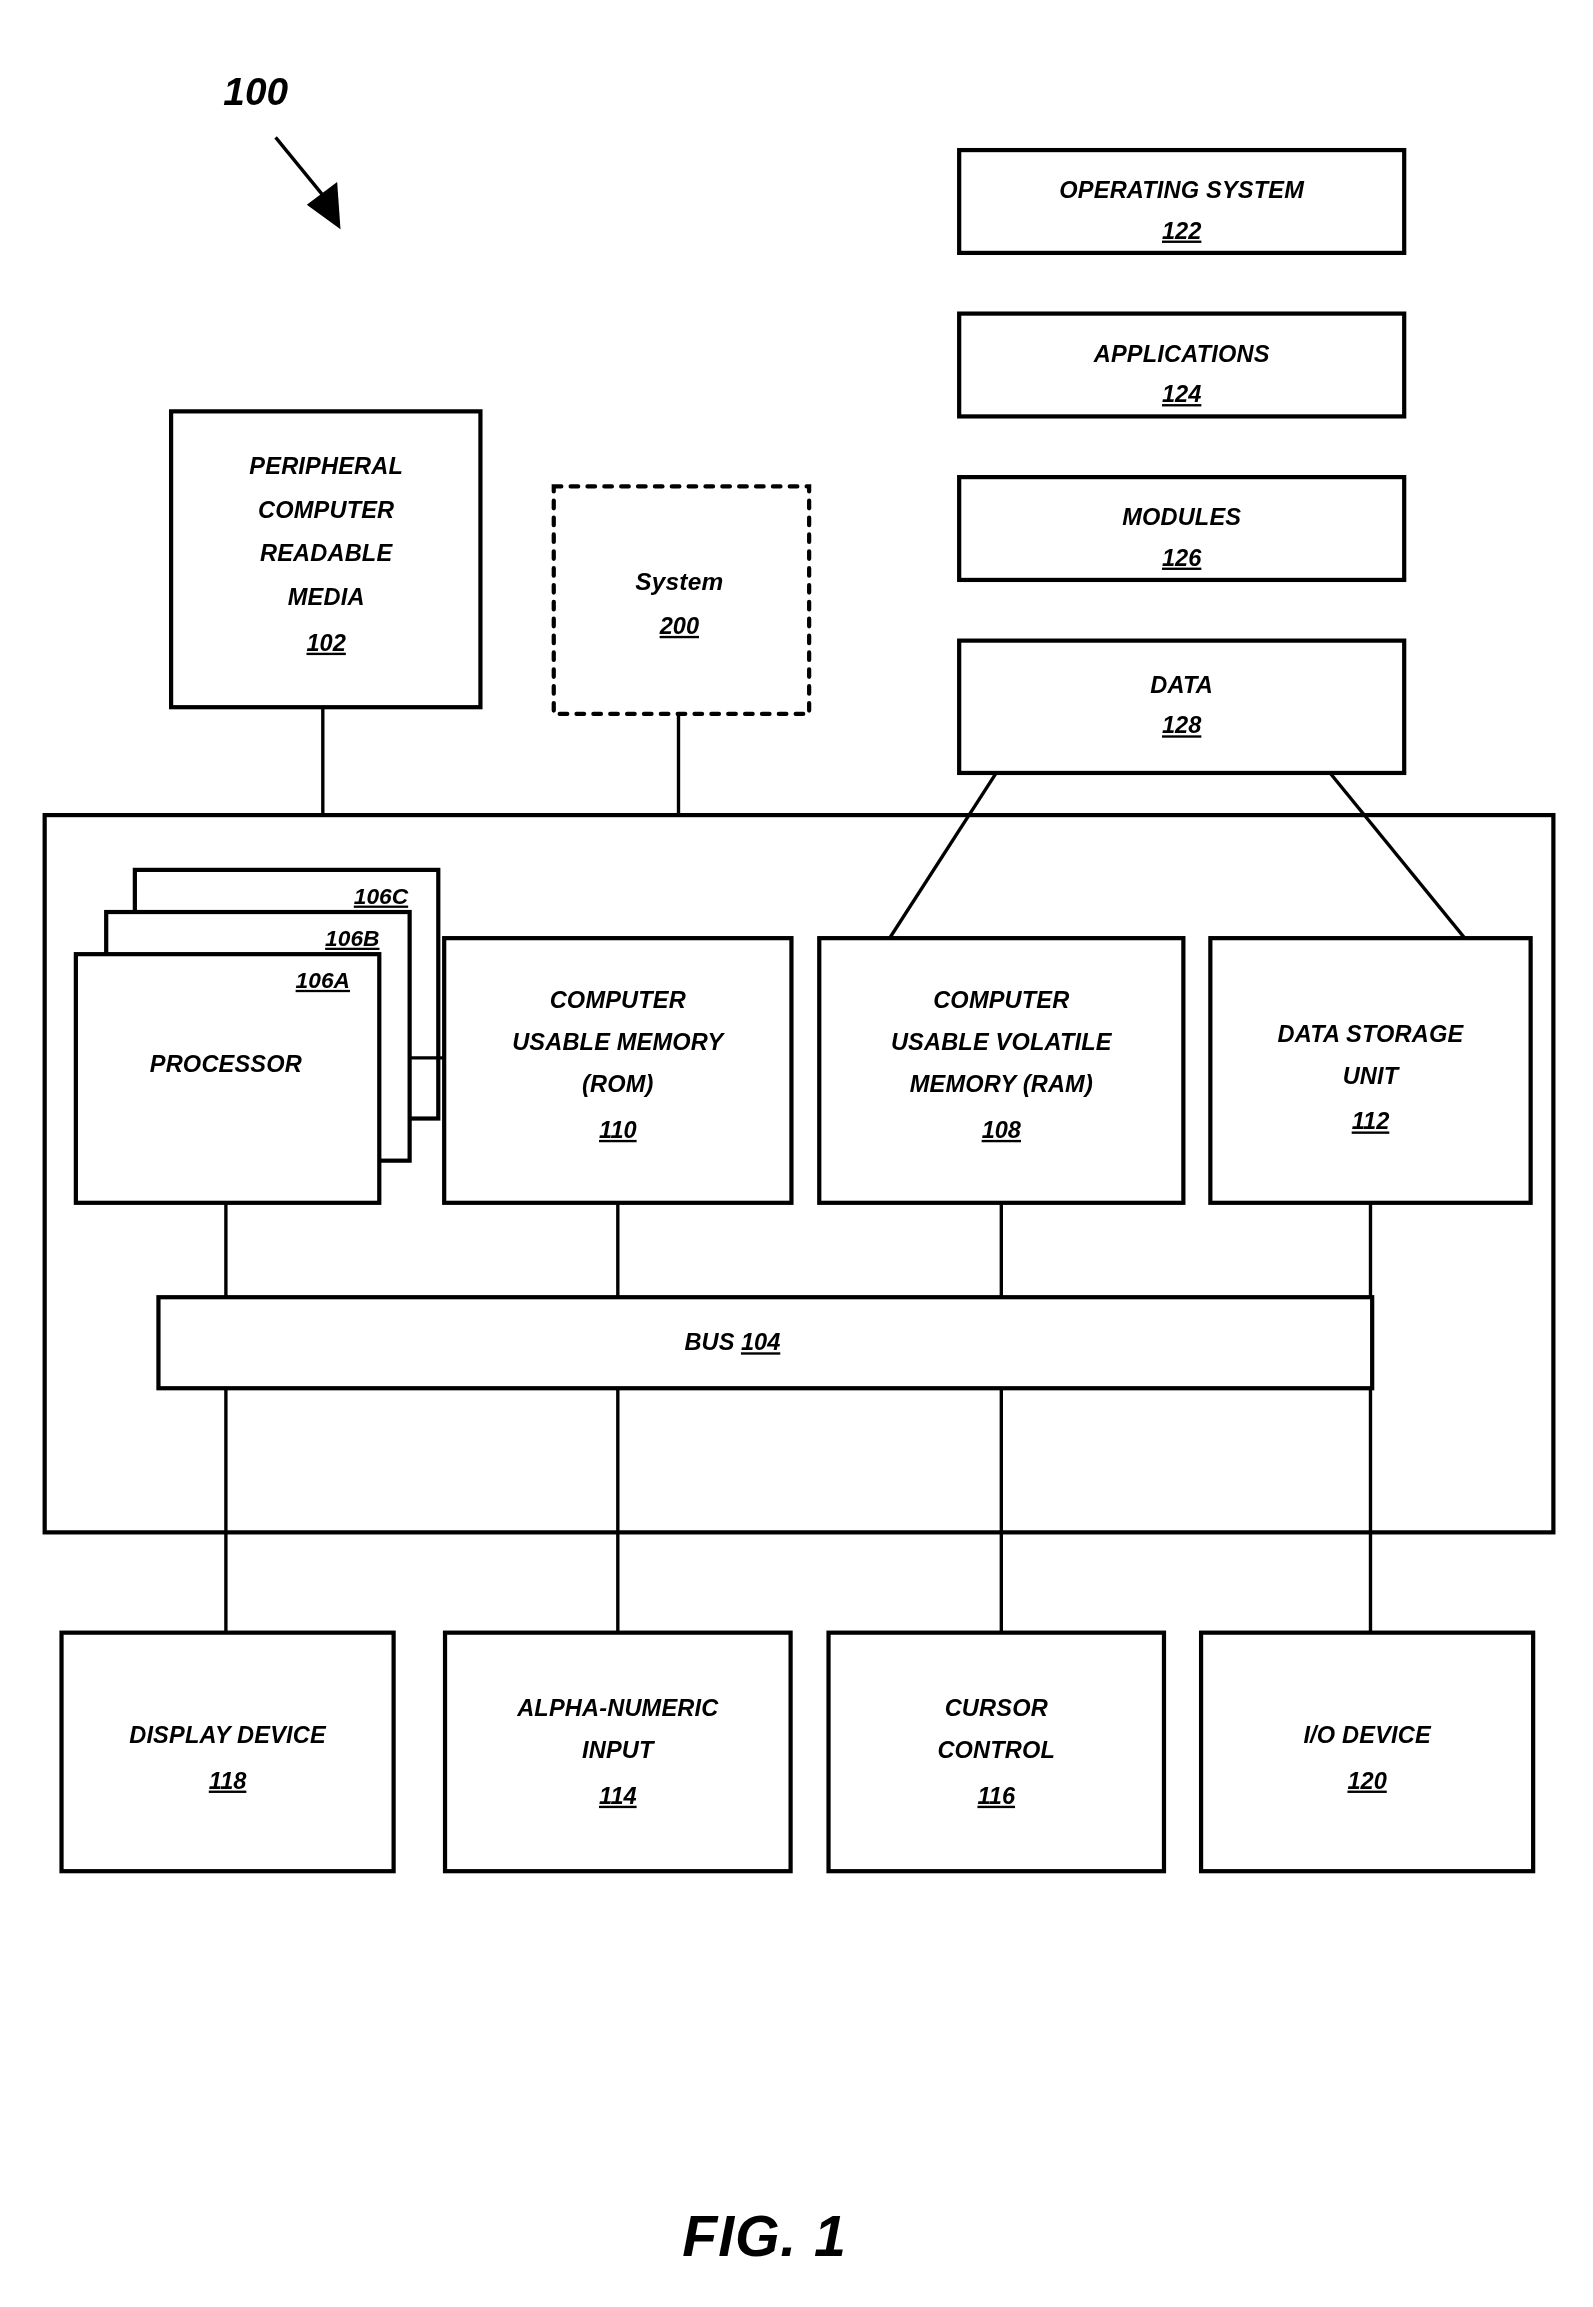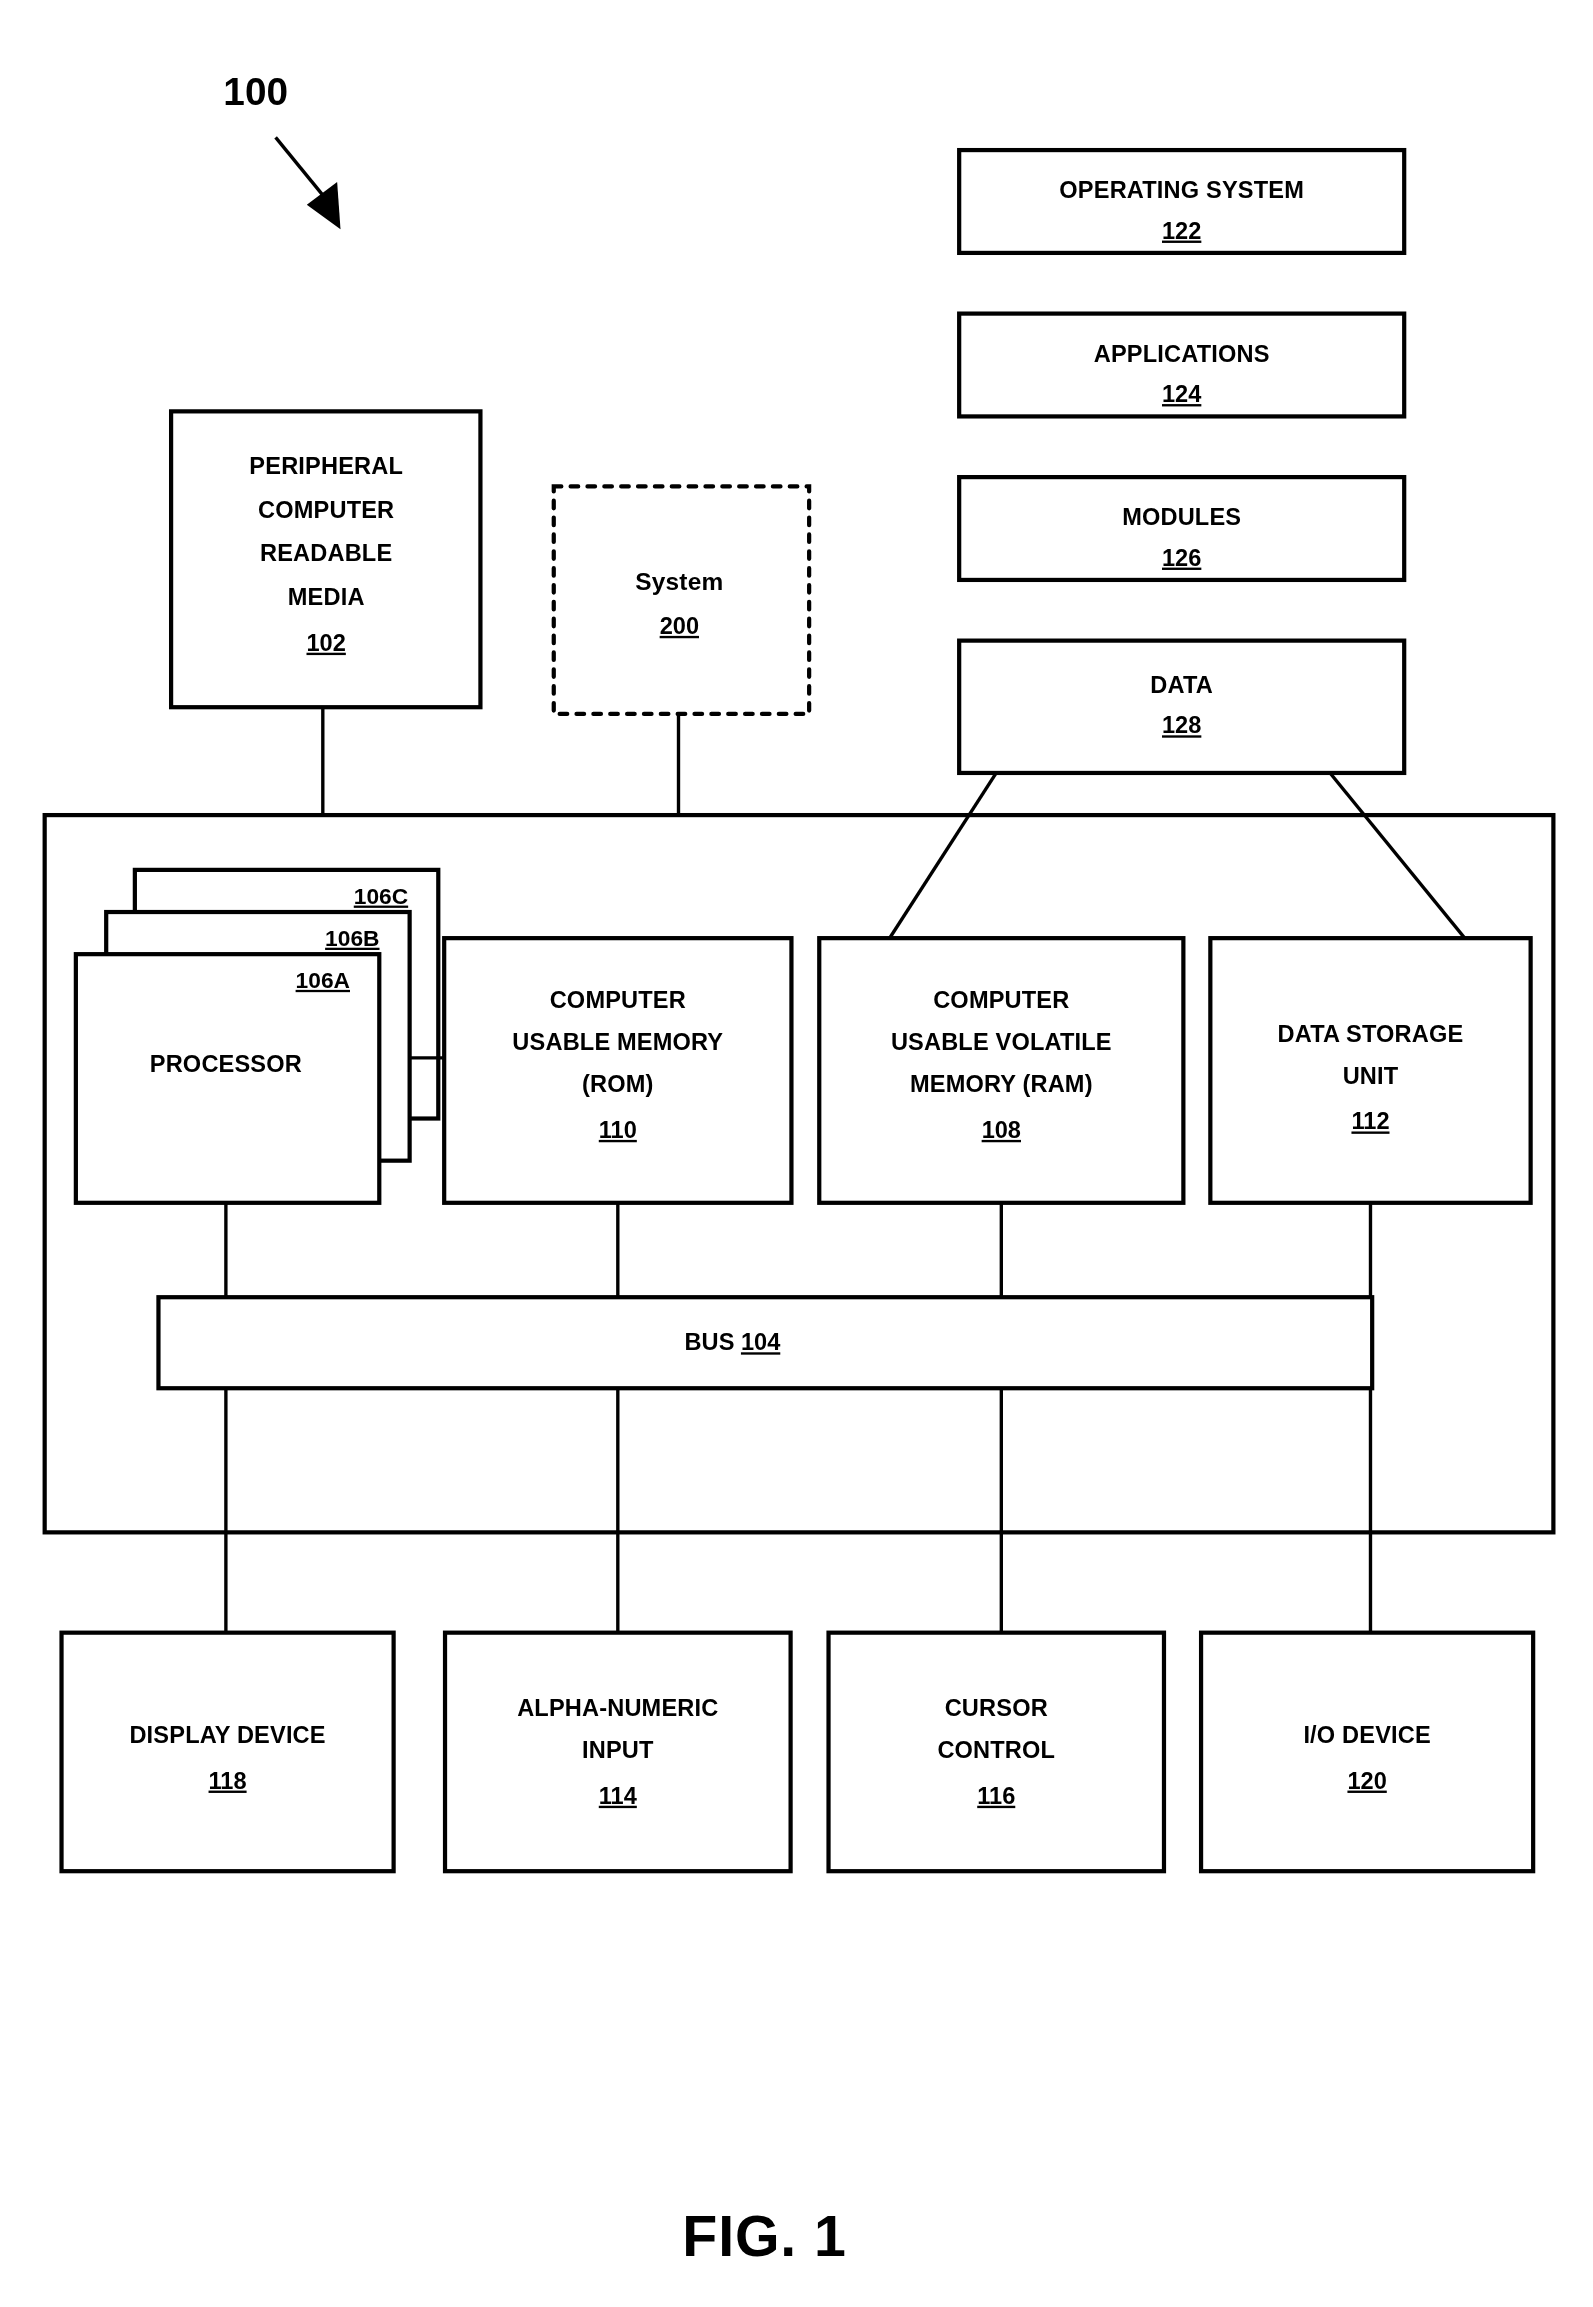--- a/index.html
+++ b/index.html
@@ -11,20 +11,21 @@
     width: 1593px;
     height: 2307px;
     font-family: "Liberation Sans", sans-serif;
     color: #000000;
     overflow: hidden;
   }
   #figure-root {
     position: relative;
     width: 1593px;
     height: 1801px;
+    font-style: italic;
   }
   svg.diagram {
     position: absolute;
     left: 0;
     top: 0;
     width: 1593px;
     height: 2307px;
   }
   .box-rect {
     fill: #ffffff;

